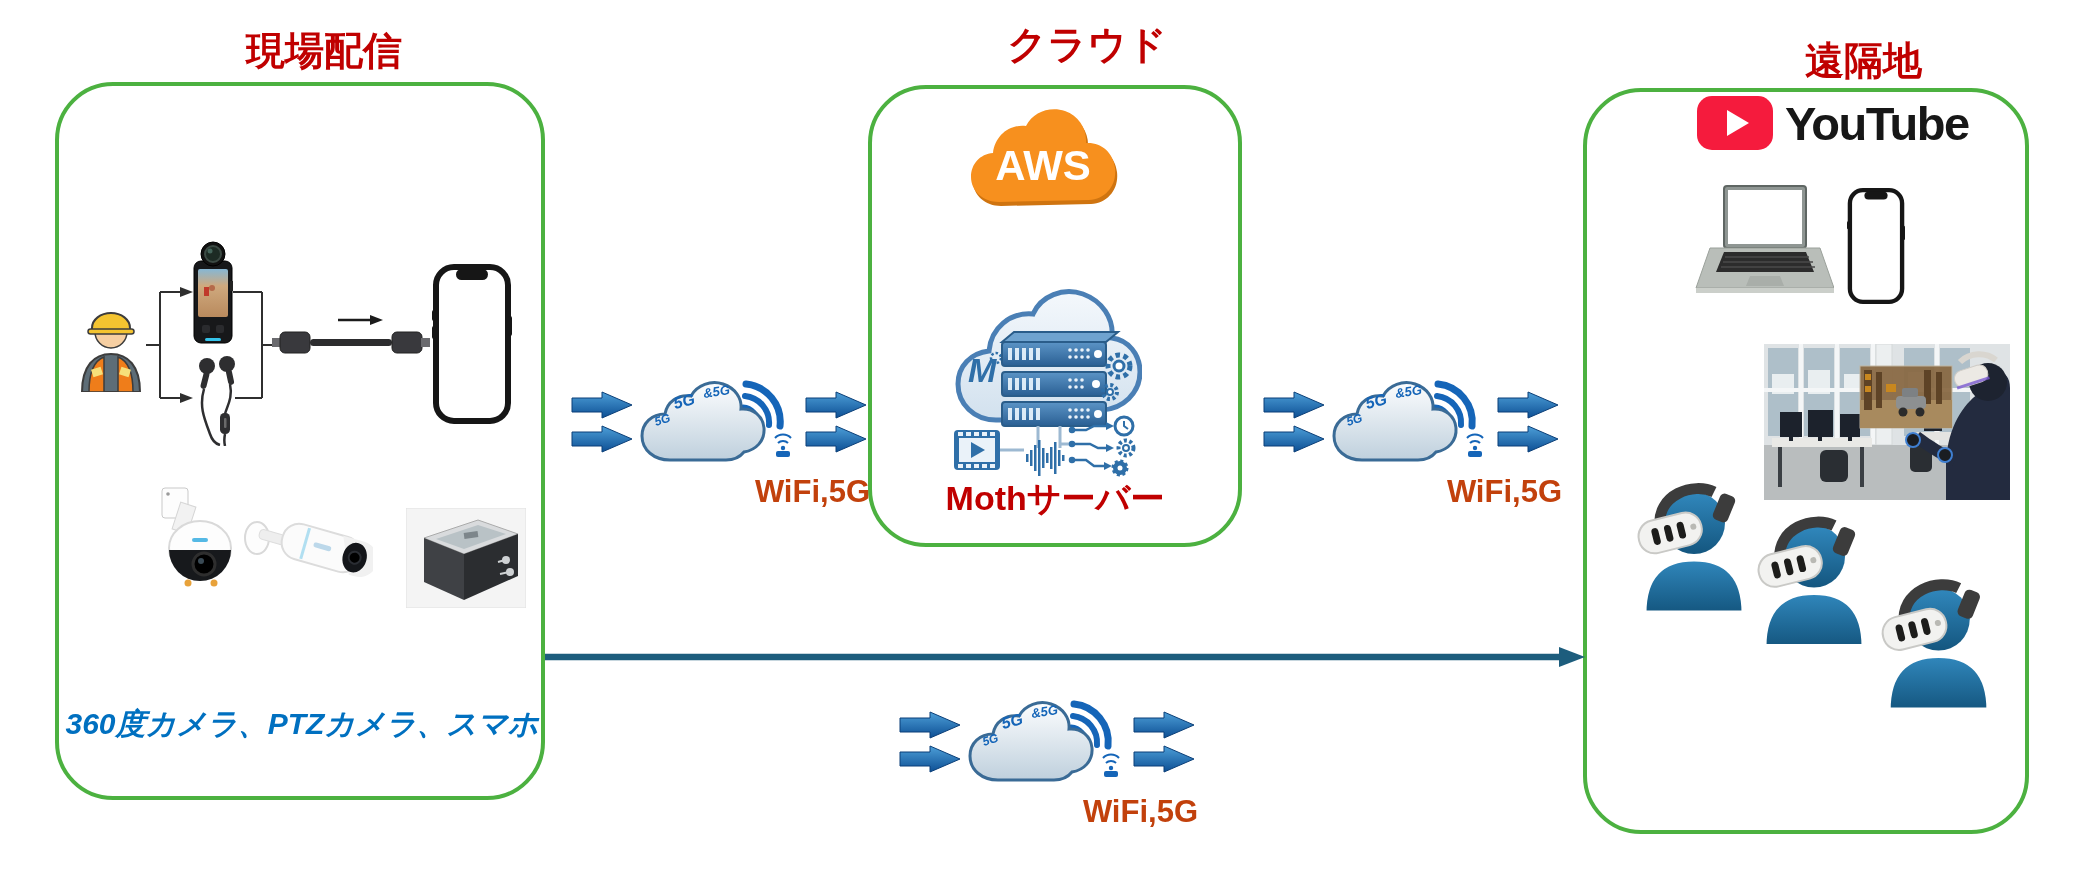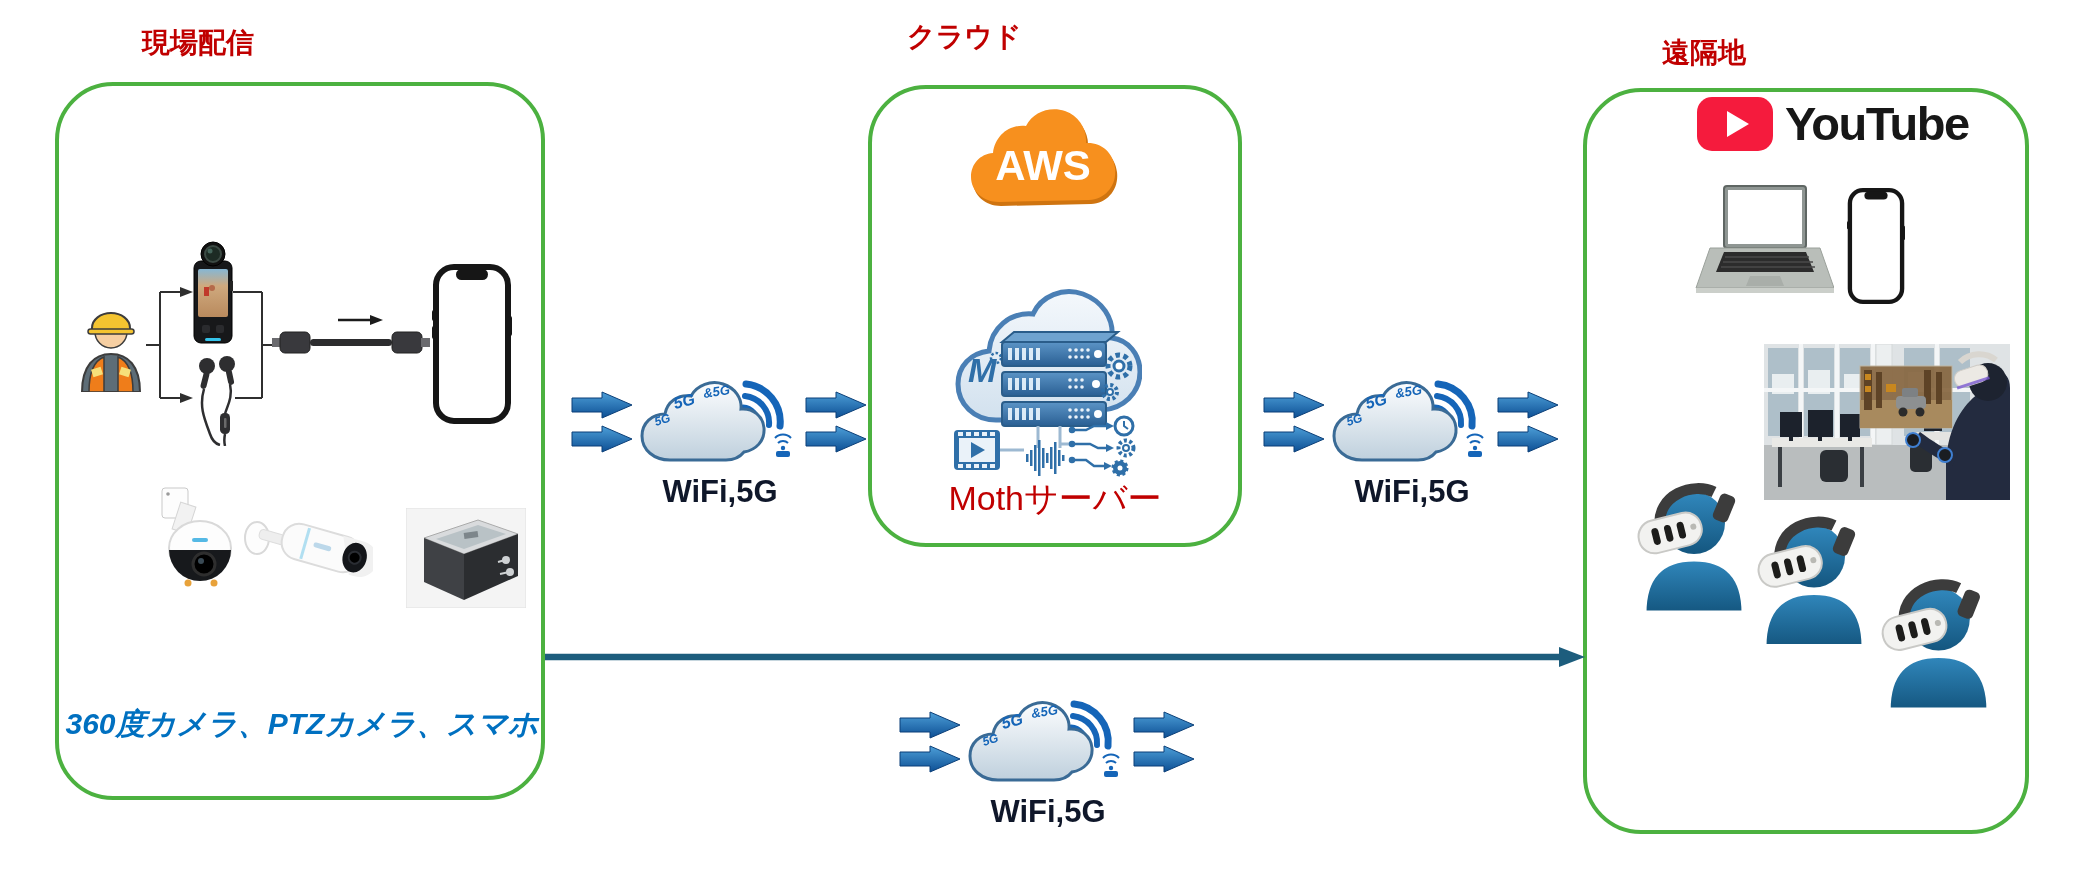--- a/index.html
+++ b/index.html
@@ -2,36 +2,36 @@
 <html><head>
 <meta charset="utf-8">
 <style>
   html,body{margin:0;padding:0;background:#fff;}
   #stage{position:relative;width:2082px;height:884px;background:#fff;overflow:hidden;
          font-family:"Liberation Sans","DejaVu Sans",sans-serif;}
   .zone-box{position:absolute;border:4.5px solid #4cb140;border-radius:58px;background:#fff;box-sizing:border-box;}
   #box-left{left:55px;top:82px;width:490px;height:718px;}
   #box-mid{left:868px;top:85px;width:374px;height:462px;}
   #box-right{left:1583px;top:88px;width:446px;height:746px;}
-  .zone-title{position:absolute;width:260px;text-align:left;color:#c00000;font-weight:bold;font-size:28px;}
+  .zone-title{position:absolute;width:260px;text-align:right;color:#c00000;font-weight:bold;font-size:39px;}
   #title-left{left:142px;top:24px;}
   #title-mid{left:907px;top:18px;}
   #title-right{left:1662px;top:34px;}
   .abs{position:absolute;}
   .caption{position:absolute;text-align:center;color:#0070c0;font-weight:600;font-size:30px;}
   #caption-left{left:62px;top:704px;width:480px;font-style:italic;}
   #caption-right{left:1603px;top:730px;width:480px;}
-  #moth-label{left:868px;top:476px;width:374px;text-align:center;color:#c00000;font-weight:400;font-size:34px;position:absolute;}
+  #moth-label{left:868px;top:476px;width:374px;text-align:center;color:#c00000;font-weight:700;font-size:34px;position:absolute;}
   .wifi-wrap{position:absolute;width:300px;height:160px;}
   #wifi-left{left:570px;top:362px;}
   #wifi-right{left:1262px;top:362px;}
   #wifi-bottom{left:898px;top:682px;}
-  .wifi-label{position:absolute;top:112px;left:0;width:300px;text-align:center;color:#0f172a;font-weight:700;font-size:31px;}
+  .wifi-label{position:absolute;top:112px;left:0;width:300px;text-align:right;color:#c2410c;font-weight:700;font-size:31px;}
   
-  #youtube{left:1678px;top:96px;display:flex;align-items:flex-end;gap:12px;padding-left:19px;}
+  #youtube{left:1678px;top:96px;display:flex;align-items:flex-start;gap:12px;padding-left:19px;}
   .yt-play{width:76px;height:54px;background:#f51b3d;border-radius:15px;display:flex;align-items:center;justify-content:center;}
   .yt-tri{width:0;height:0;border-left:22px solid #fff;border-top:13px solid transparent;border-bottom:13px solid transparent;margin-left:5px;}
   .yt-word{font-size:47px;font-weight:bold;color:#171717;letter-spacing:-1.5px;}
 </style>
 </head>
 <body>
 
 <div id="stage">
 
   <svg width="0" height="0" style="position:absolute" aria-hidden="true">

